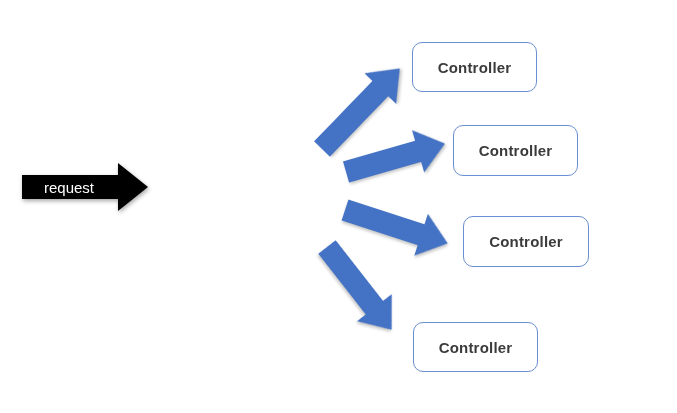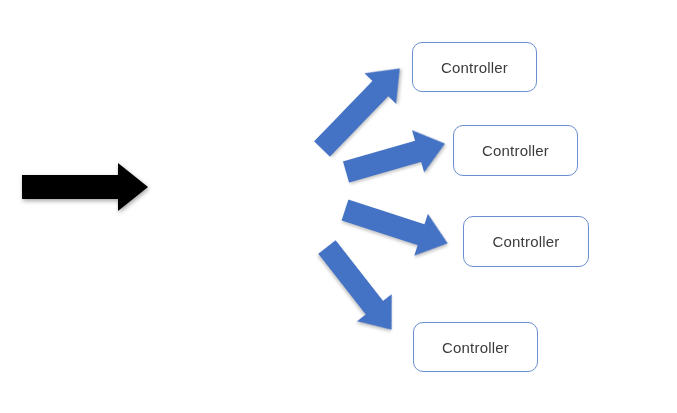--- a/index.html
+++ b/index.html
@@ -14,20 +14,21 @@
   .node{
     position:absolute;
     box-sizing:border-box;
     background:#fff;
     border:1.4px solid var(--box-border,#6b8fd0);
     border-radius:10px;
     display:flex;align-items:center;justify-content:center;
     font-size:15px;
     color:var(--box-text,#3b3b3b);
     letter-spacing:.2px;
+    font-weight:bold;
   }
   .front-controller{left:163px;top:153px;width:140px;height:69px;}
   .front-controller .label{
     text-decoration-line:underline;
     text-decoration-style:wavy;
     text-decoration-color:var(--squiggle,#e02b20);
     text-decoration-thickness:1px;
     text-underline-offset:4px;
   }
   .controller-1{left:412px;top:42px;width:125px;height:50px;}
@@ -62,20 +63,21 @@
 </head>
 <body>
 
 <div class="canvas">
 
   <div class="request-arrow">
     <svg width="130" height="48" viewBox="0 0 130 48">
       <polygon points="2,12 98,12 98,0 128,24 98,48 98,36 2,36"></polygon>
     </svg>
   </div>
+  <div class="request-label">request</div>
 
   <div class="blue-arrow arrow-1">
     <svg width="112" height="44" viewBox="0 0 112 44">
       <polygon points="0,11 84,11 84,0 112,22 84,44 84,33 0,33"></polygon>
     </svg>
   </div>
   <div class="blue-arrow arrow-2">
     <svg width="103" height="44" viewBox="0 0 103 44">
       <polygon points="0,11 75,11 75,0 103,22 75,44 75,33 0,33"></polygon>
     </svg>

